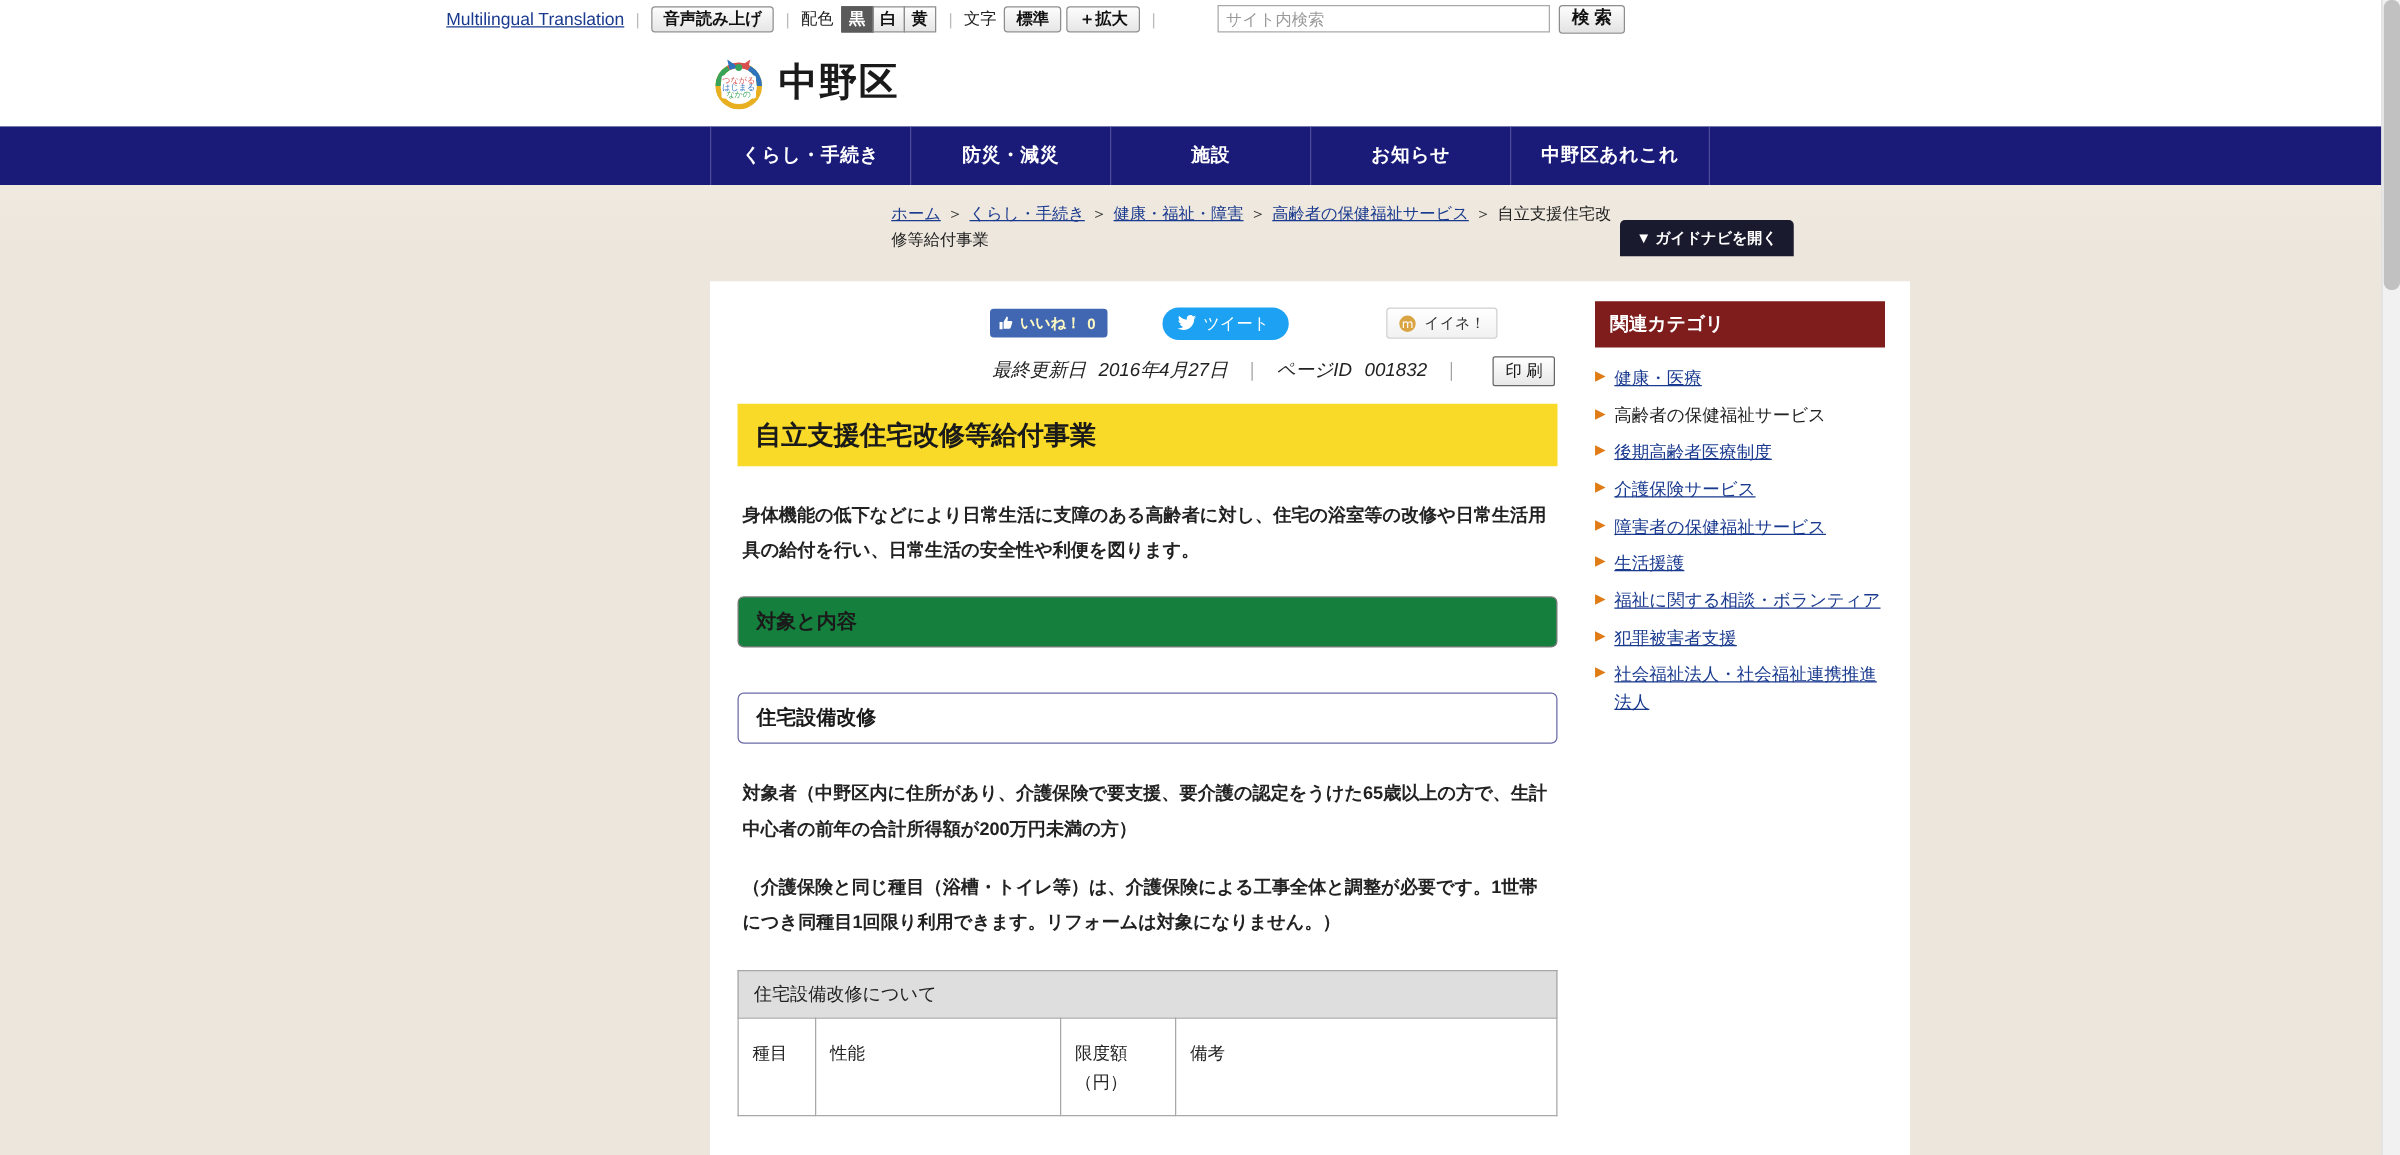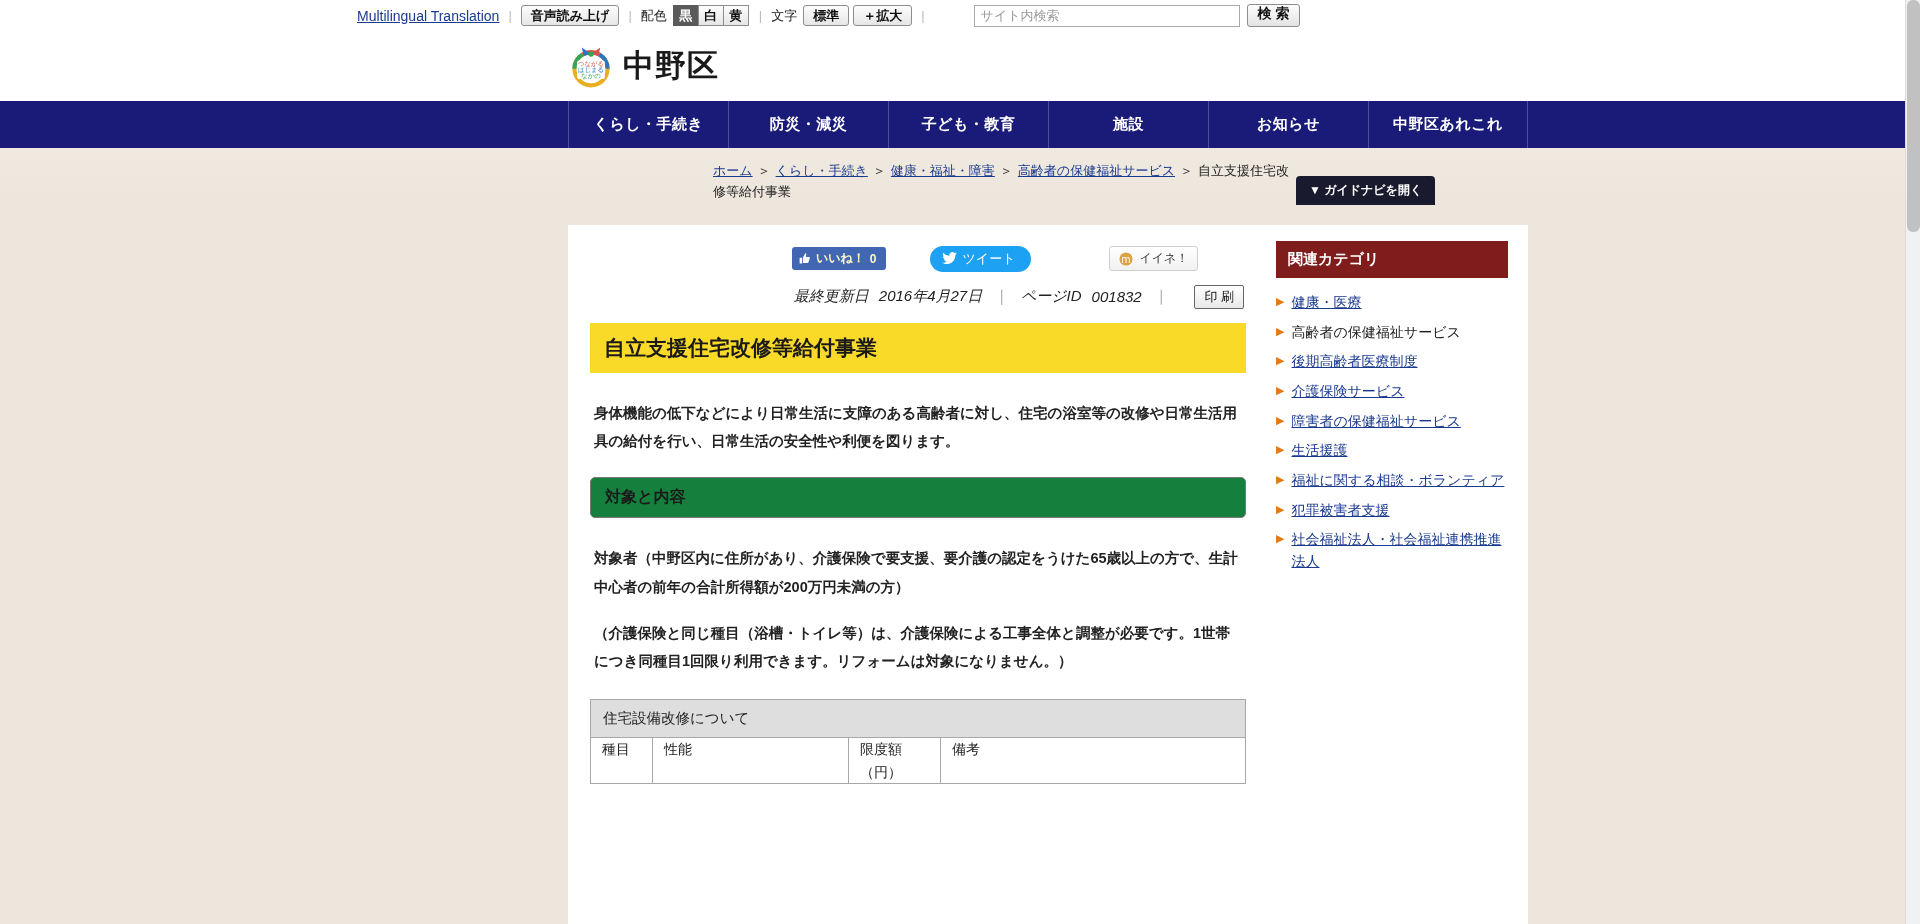--- a/index.html
+++ b/index.html
@@ -11,20 +11,21 @@
     background: #ece6dc;
     font-family: "Liberation Sans", "DejaVu Sans", sans-serif;
   }
   body { position: relative; }
 
   
   .utilbar {
     height: 31px;
     background: #ffffff;
     display: flex;
+    align-items: center;
     justify-content: center;
     gap: 0;
     font-size: 13px;
     color: #222;
     border-bottom: 1px solid #ffffff;
     padding-left: 44px;
   }
   .util-inner {
     width: 1410px;
     display: flex;
@@ -336,21 +337,21 @@
     background: #dedede;
     border: 1px solid #a8a8a8;
     border-bottom: none;
     text-align: left;
     padding: 9px 12px;
     font-size: 14.5px;
     color: #222;
   }
   table.data th, table.data td {
     border: 1px solid #a8a8a8;
-    padding: 0 11px;
+    padding: 16px 11px;
     text-align: left;
     vertical-align: top;
     font-weight: normal;
     line-height: 1.6;
   }
   table.data th { background: #fff; }
   .col-a { width: 62px; }
   .col-b { width: 196px; }
   .col-c { width: 92px; }
 
@@ -444,21 +445,20 @@
       </svg>
       <span class="logo-text">中野区</span>
     </div>
   </div>
 </div>
 
 <nav class="gnav">
   <div class="gnav-inner">
     <div class="gnav-item">くらし・手続き</div>
     <div class="gnav-item">防災・減災</div>
-    <div class="gnav-item">子ども・教育</div>
     <div class="gnav-item">施設</div>
     <div class="gnav-item">お知らせ</div>
     <div class="gnav-item">中野区あれこれ</div>
   </div>
 </nav>
 
 <div class="guide-tab">▼ ガイドナビを開く</div>
 
 <div class="crumb-band">
   <div class="crumb">
@@ -513,20 +513,21 @@
       </div>
 
       <h1 class="page-title">自立支援住宅改修等給付事業</h1>
 
       <div class="body-text">
         <p>身体機能の低下などにより日常生活に支障のある高齢者に対し、住宅の浴室等の改修や日常生活用具の給付を行い、日常生活の安全性や利便を図ります。</p>
       </div>
 
       <h2 class="h-yellow">対象と内容</h2>
 
+      <h3 class="h-white">住宅設備改修</h3>
 
       <div class="body-text">
         <p>対象者（中野区内に住所があり、介護保険で要支援、要介護の認定をうけた65歳以上の方で、生計中心者の前年の合計所得額が200万円未満の方）</p>
         <p>（介護保険と同じ種目（浴槽・トイレ等）は、介護保険による工事全体と調整が必要です。1世帯につき同種目1回限り利用できます。リフォームは対象になりません。）</p>
       </div>
 
       <div class="tbl-wrap">
         <table class="data">
           <caption>住宅設備改修について</caption>
           <thead>

